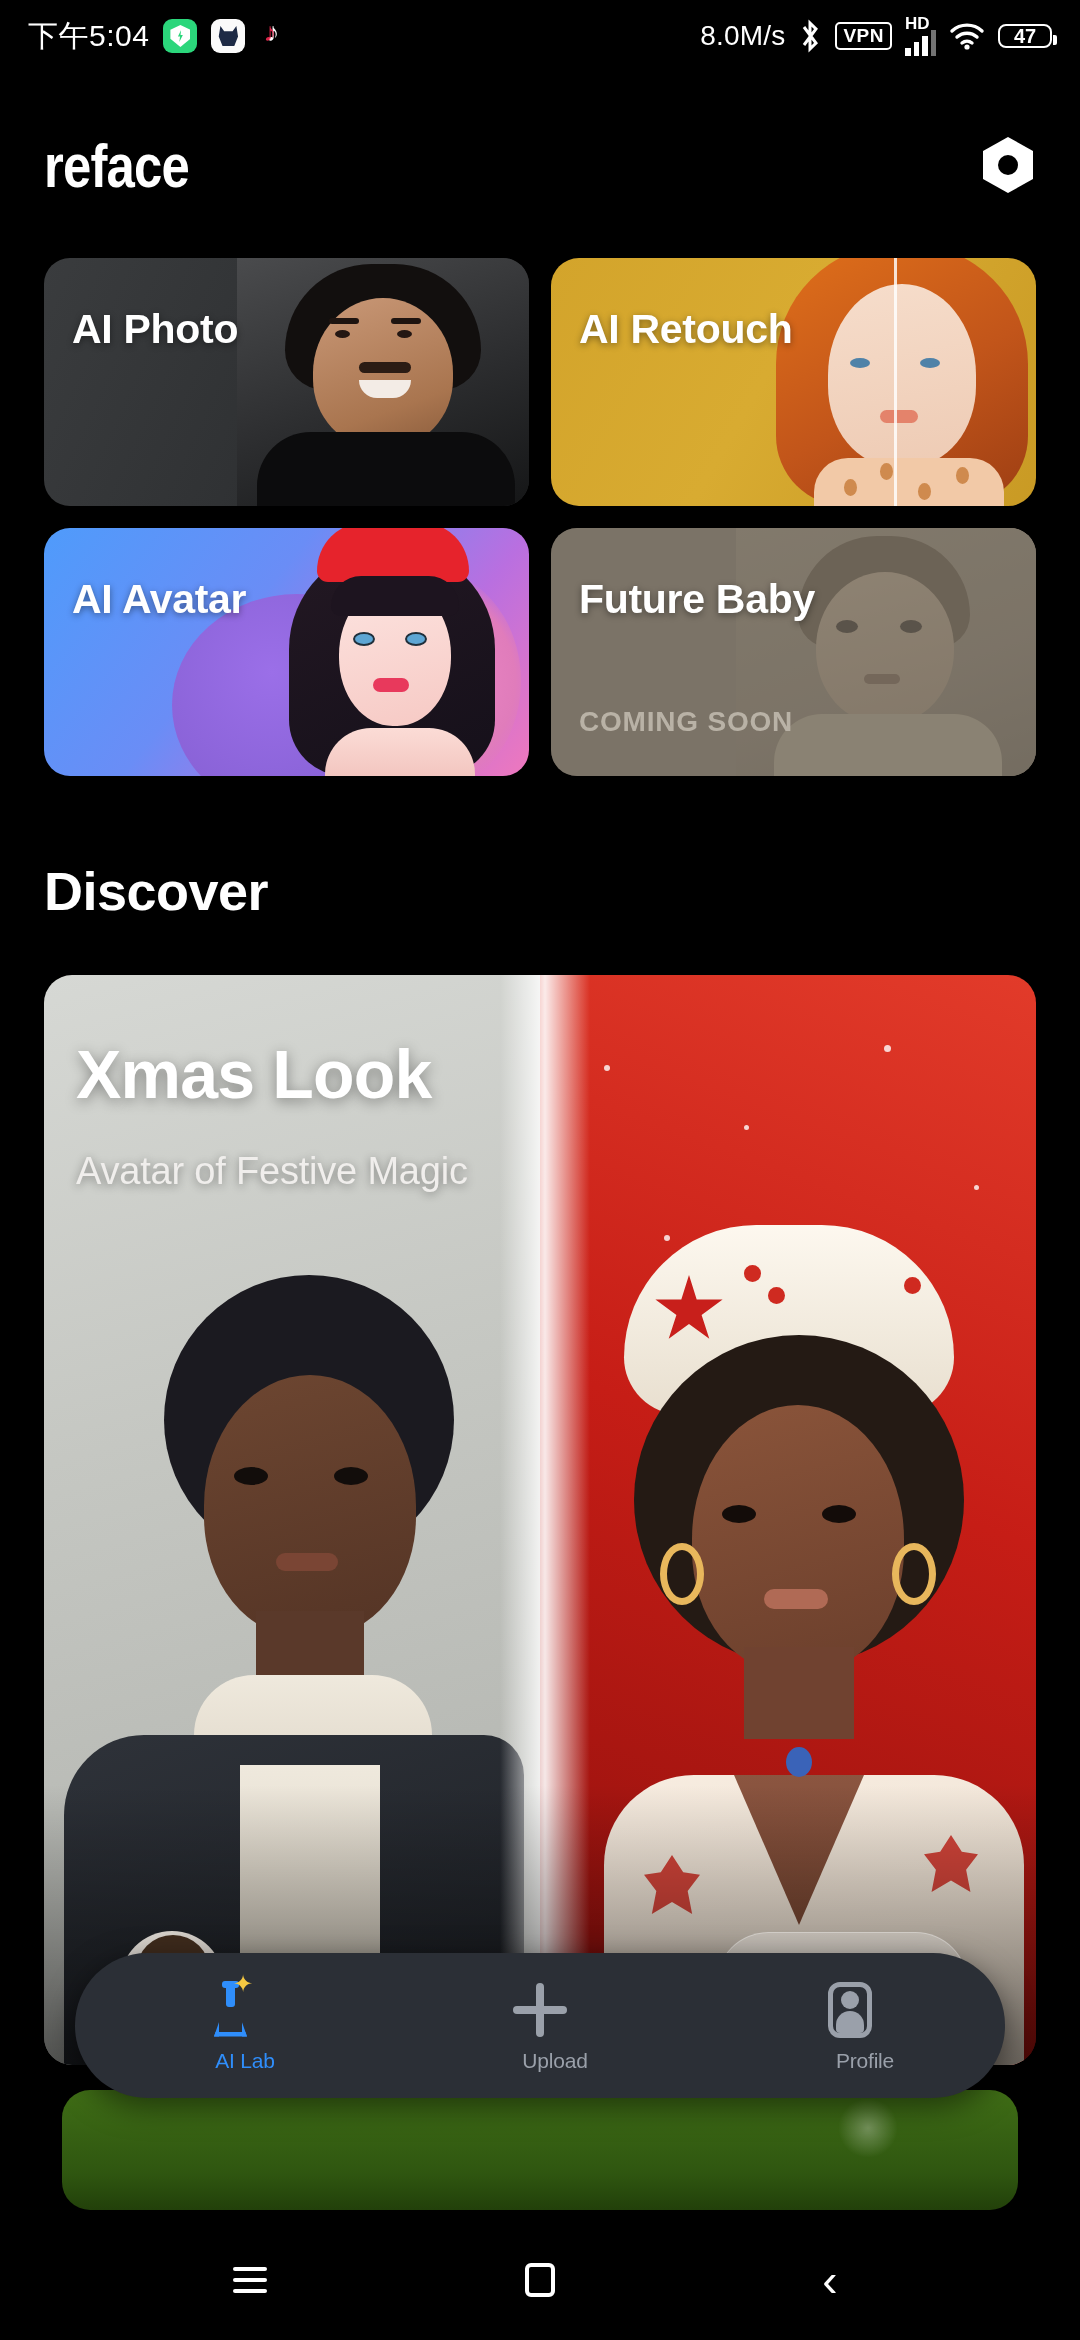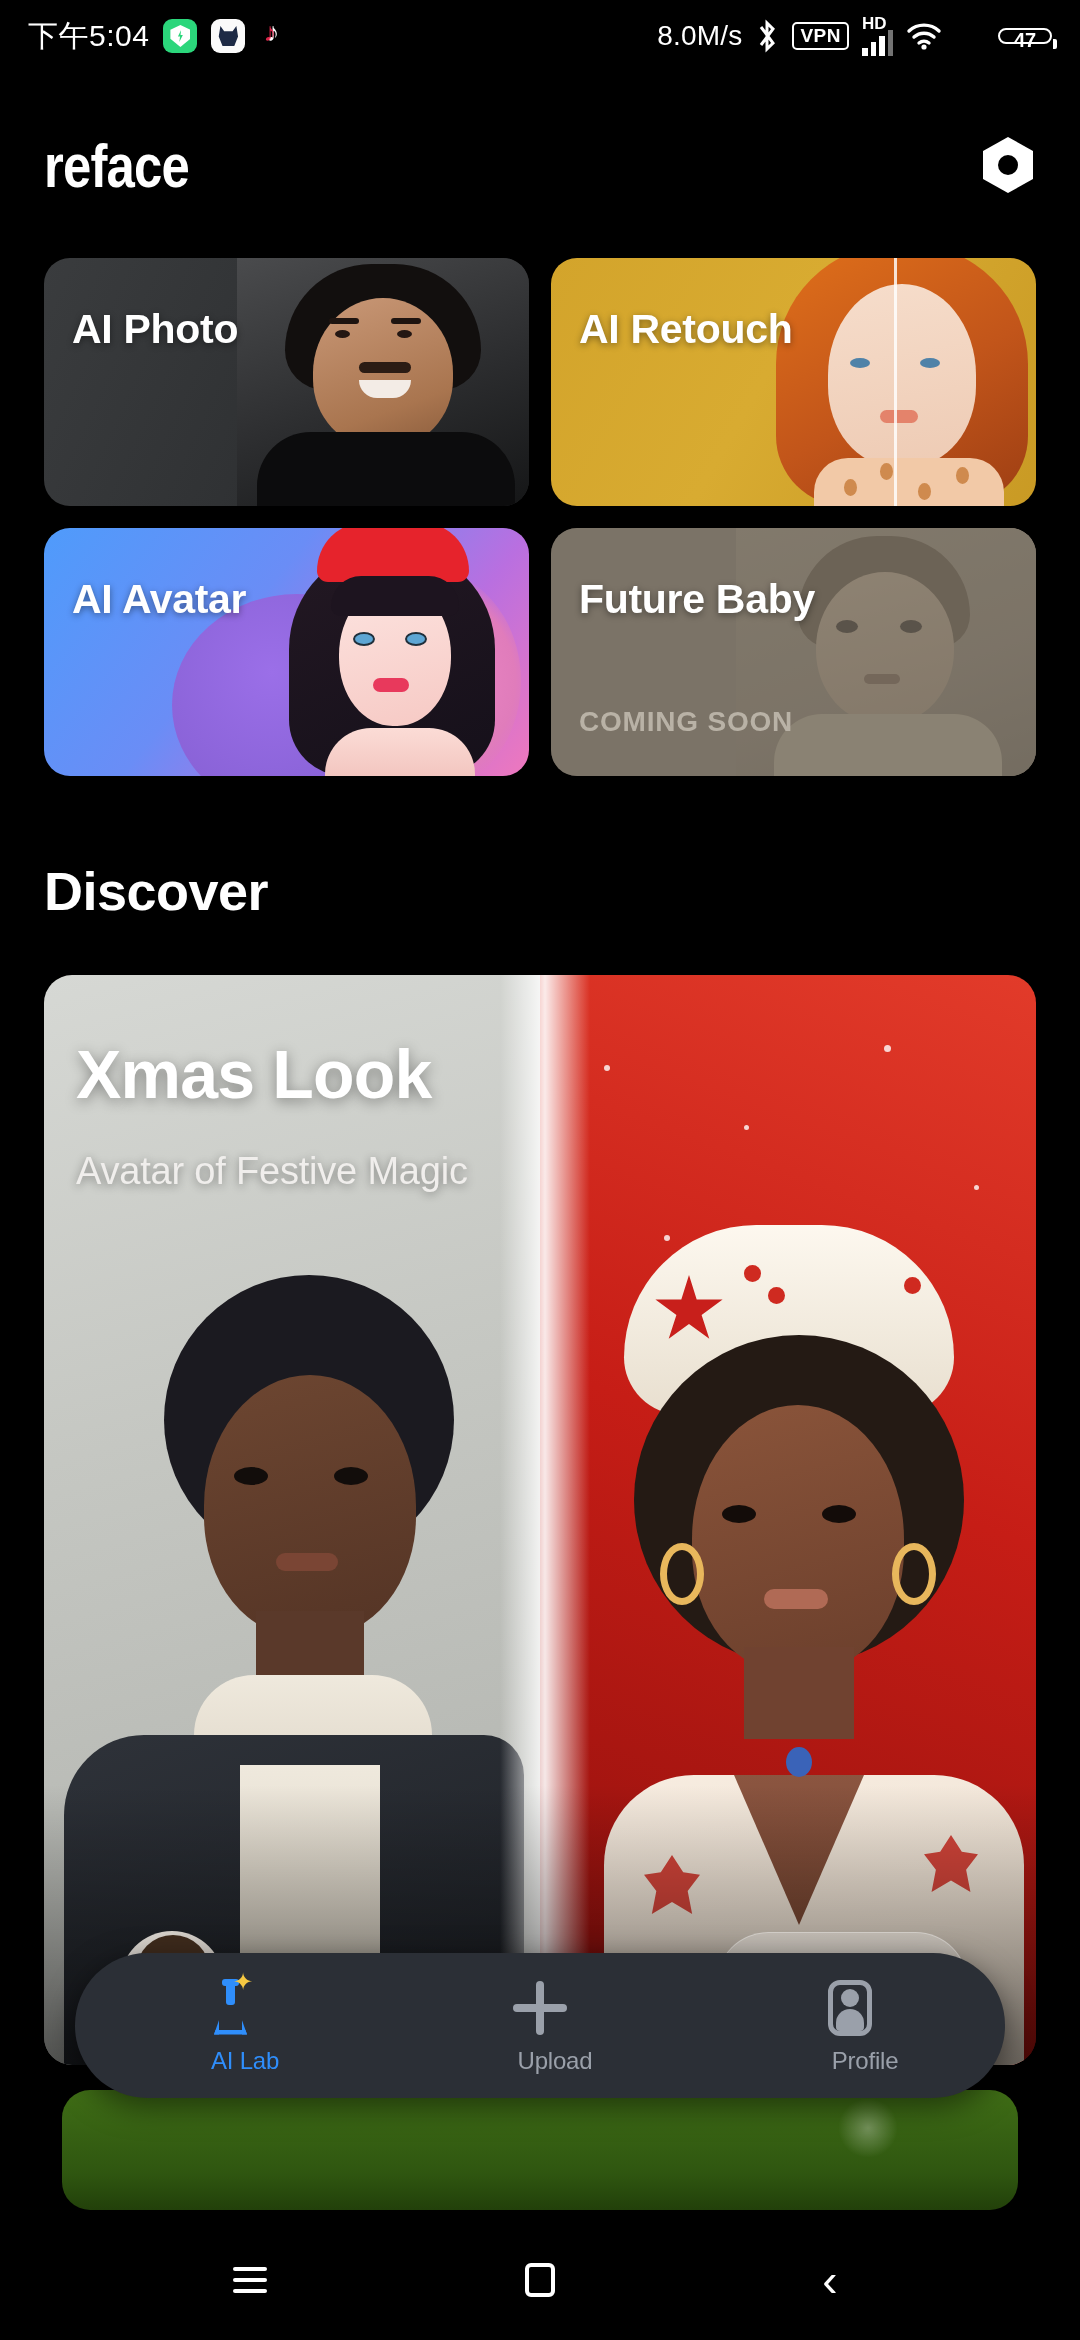--- a/index.html
+++ b/index.html
@@ -41,22 +41,22 @@
   .sb-speed { font-size:28px; color:#fff; letter-spacing:0.2px; }
   .sb-ico { display:flex; align-items:center; }
   .vpn-box { border:2.5px solid #fff; border-radius:5px; padding:1px 6px;
              font-size:19px; font-weight:bold; letter-spacing:0.5px; line-height:1.15; color:#fff; }
   .sig-wrap { display:flex; align-items:flex-end; position:relative; padding-top:13px; }
   .sig-hd { position:absolute; top:-2px; left:0; font-size:17px; font-weight:bold; color:#fff; line-height:1; }
   .sig-bars { display:flex; align-items:flex-end; gap:3px; height:26px; }
   .sig-bars i { width:5.5px; background:#fff; display:block; }
   .sig-bars i:nth-child(1){height:8px;} .sig-bars i:nth-child(2){height:14px;}
   .sig-bars i:nth-child(3){height:20px;} .sig-bars i:nth-child(4){height:26px;opacity:.45;}
-  .battery { width:54px; height:16px; border:2.5px solid #fff; border-radius:8px;
-             display:flex; align-items:flex-start; justify-content:center; position:relative;margin-left:43px; }
+  .battery { width:54px; height:24px; border:2.5px solid #fff; border-radius:8px;
+             display:flex; align-items:flex-start; justify-content:center; position:relative; }
   .battery::after { content:""; position:absolute; right:-7px; top:9px; width:4px; height:10px;
              background:#fff; border-radius:0 2px 2px 0; }
   .battery span { font-size:20px; color:#fff; font-weight:600; line-height:1; }
 
   
   .appbar { position:absolute; top:110px; left:0; width:1080px; height:110px;
             display:flex; align-items:center; justify-content:space-between; padding:0 44px; }
   .brand { font-size:62px; font-weight:bold; color:#fff; letter-spacing:-1px;
            transform:scaleX(0.82); transform-origin:left center; }
   .hexnut { width:56px; height:58px; }
@@ -86,21 +86,21 @@
   .ph-brow{ position:absolute; width:30px; height:6px; background:#1e1410; border-radius:4px; top:60px;}
   .ph-brow.l{left:92px;} .ph-brow.r{left:154px;}
   .ph-stache{ position:absolute; left:122px; top:104px; width:52px; height:11px;
      background:#2b1c14; border-radius:7px; }
   .ph-smile{ position:absolute; left:122px; top:122px; width:52px; height:18px;
      background:#f3ece6; border-radius:0 0 30px 30px; }
   .ph-shirt{ position:absolute; left:20px; bottom:0; width:258px; height:74px;
      background:#0c0c0d; border-radius:54px 54px 0 0; }
 
   
-  .c-retouch { background:linear-gradient(120deg,#d3a42b 0%,#d8ab31 45%,#c99a24 100%); }
+  .c-retouch { background:linear-gradient(120deg,#d3a42b 0%,#d8ab31 45%,#c99a24 100%);border-radius:28px; }
   .c-retouch .art { position:absolute; right:0; top:0; width:268px; height:248px; overflow:hidden; }
   .rt-bghair { position:absolute; left:8px; top:-14px; width:252px; height:262px;
      background:linear-gradient(150deg,#e0701a 0%,#c2551a 55%,#9d3e13 100%);
      border-radius:120px 120px 70px 70px; }
   .rt-face { position:absolute; left:60px; top:26px; width:148px; height:182px;
      background:linear-gradient(170deg,#f6ddcb 0%,#eecbb4 100%); border-radius:50% 50% 44% 44%; }
   .rt-eye{ position:absolute; width:20px; height:10px; background:#4f82a8; border-radius:50%; top:100px;}
   .rt-eye.l{left:82px;} .rt-eye.r{left:152px;}
   .rt-lip{ position:absolute; left:112px; top:152px; width:38px; height:13px;
      background:#e4836b; border-radius:8px; }
@@ -243,21 +243,21 @@
      overflow:hidden; }
   .next-card::after{ content:""; position:absolute; right:120px; top:8px; width:60px; height:60px;
      background:radial-gradient(circle,rgba(255,255,255,.3),rgba(255,255,255,0) 70%); }
 
   
   .bottomnav{ position:absolute; left:75px; bottom:242px; width:930px; height:145px;
      background:#2b2f36; border-radius:72px; display:flex; align-items:center;
      justify-content:space-around; z-index:20; box-shadow:0 8px 30px rgba(0,0,0,.5); }
   .navitem{ display:flex; flex-direction:column; align-items:center; gap:8px; width:200px; }
   .navicon{ height:62px; display:flex; align-items:center; justify-content:center; position:relative; }
-  .navlabel{ font-size:24px; color:#9aa0aa; letter-spacing:-0.2px;margin-left:30px; }
+  .navlabel{ font-size:21px; color:#9aa0aa; letter-spacing:-0.2px;margin-left:30px; }
   .navitem.active .navlabel{ color:#2f8efb; }
   
   .flask{ position:relative; width:50px; height:58px; }
   .flask .neck{ position:absolute; left:21px; top:4px; width:9px; height:22px; background:#2f8efb; border-radius:3px; }
   .flask .cap{ position:absolute; left:17px; top:0px; width:17px; height:7px; background:#2f8efb; border-radius:3px; }
   .flask .body{ position:absolute; left:9px; top:22px; width:33px; height:34px;
      border:5px solid #2f8efb; border-top:none; clip-path:polygon(36% 0,64% 0,100% 100%,0 100%);
      background:transparent; }
   .sparkles{ position:absolute; left:28px; top:-9px; font-size:24px; color:#f5c842; line-height:1; }
   

